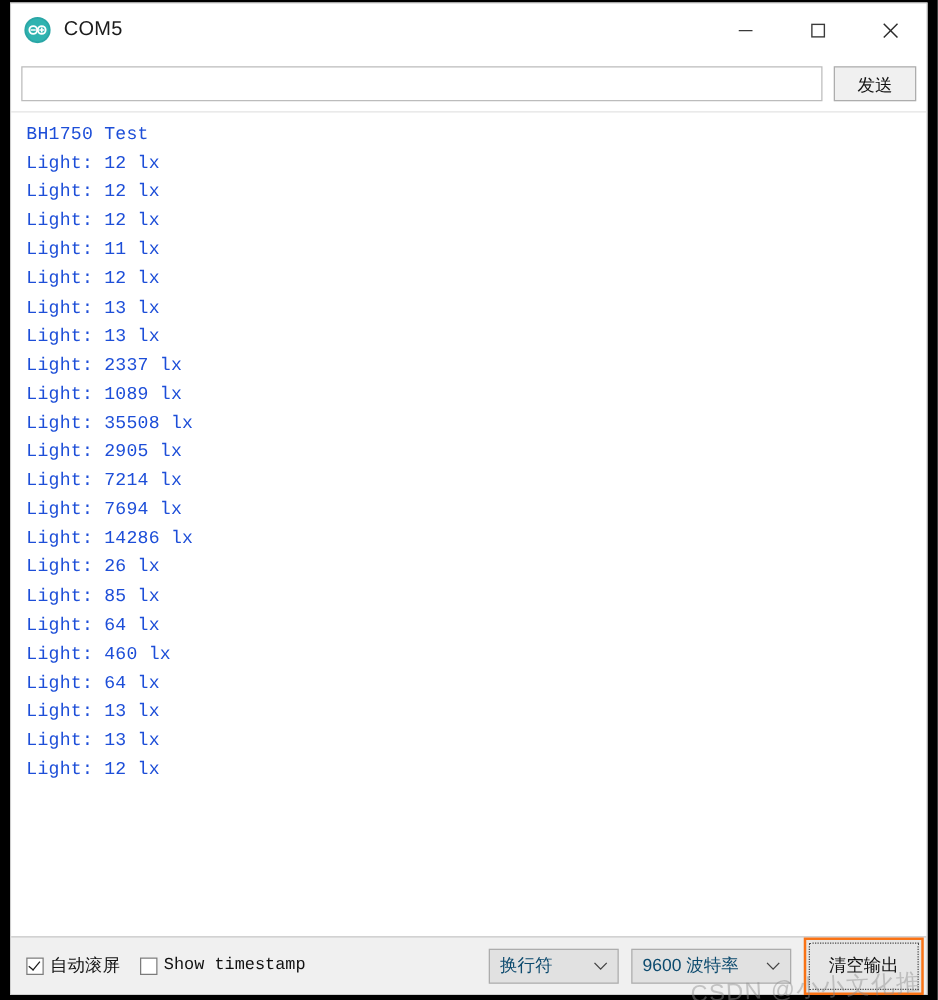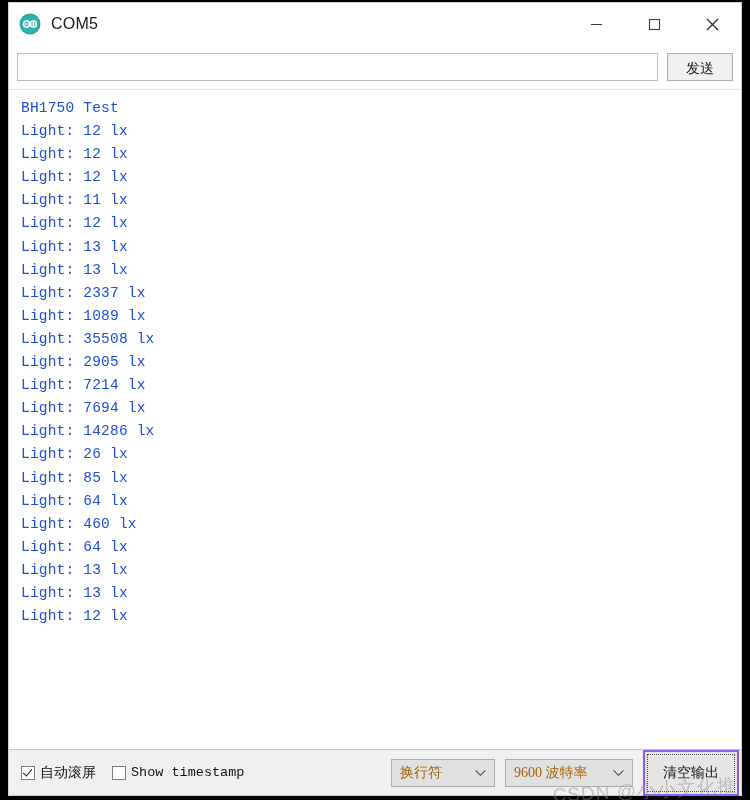--- a/index.html
+++ b/index.html
@@ -188,39 +188,39 @@
     display: flex;
     align-items: center;
     margin-left: 10px;
     position: relative;
     padding-left: 8px;
   }
   #combo-lineend { width: 104px; }
   #combo-baud    { width: 128px; }
   .combo-text {
     font-size: 14px;
-    color: #a16207;
-    font-family: Liberation Serif, serif;
+    color: #0c4a6e;
+    font-family: Liberation Sans, sans-serif;
     white-space: nowrap;
   }
   .combo-arrow {
     position: absolute;
     right: 8px;
     top: 50%;
     transform: translateY(-50%);
     width: 11px;
     height: 7px;
   }
 
   #clear-button {
     margin-left: 10px;
     width: 96px;
     height: 46px;
     background: #e6e6e6;
-    border: 2px solid #8b5cf6;
+    border: 2px solid #f97316;
     box-sizing: border-box;
     display: flex;
     align-items: center;
     justify-content: center;
     position: relative;
     cursor: default;
   }
   #clear-button .inner-focus {
     position: absolute;
     left: 2px; top: 2px; right: 2px; bottom: 2px;

